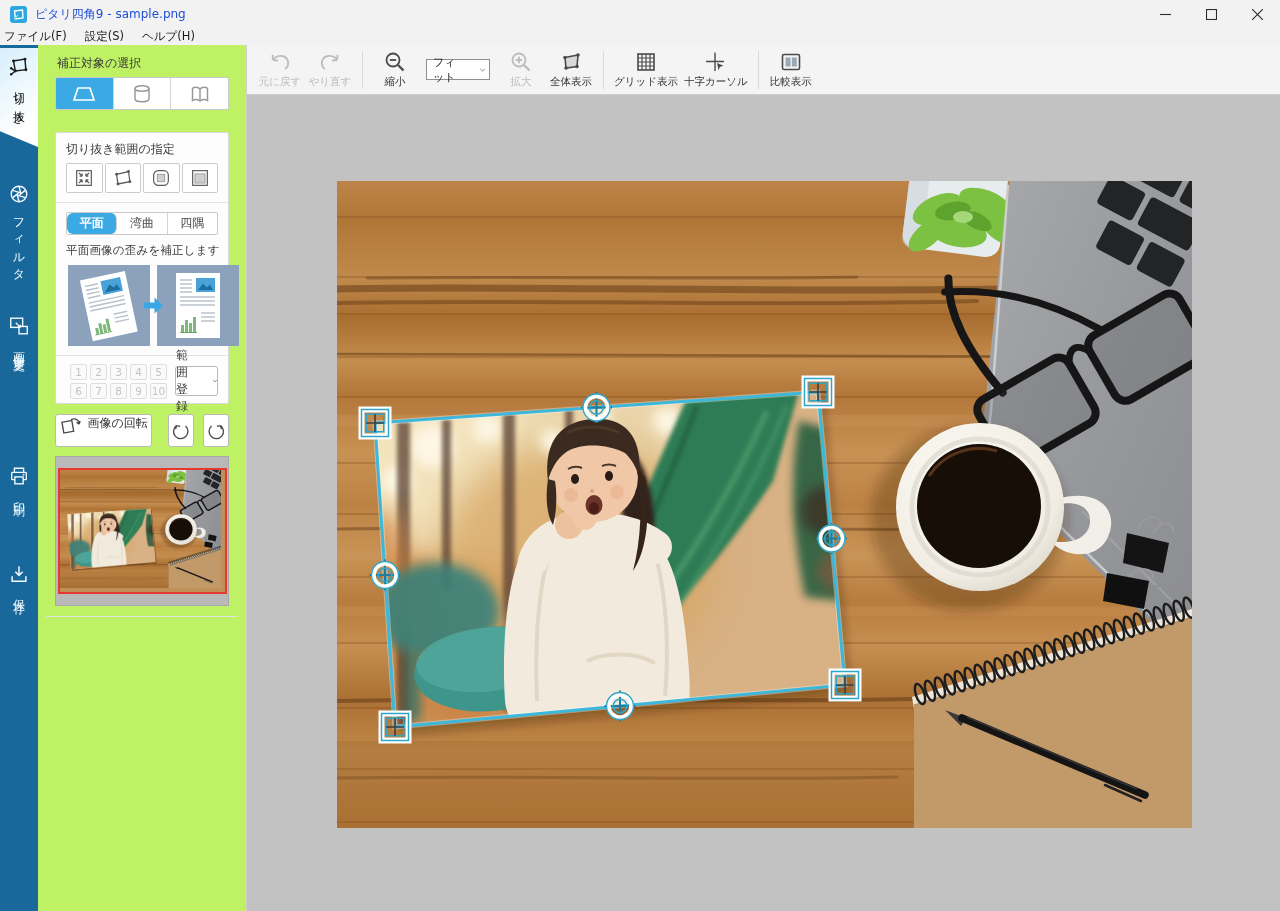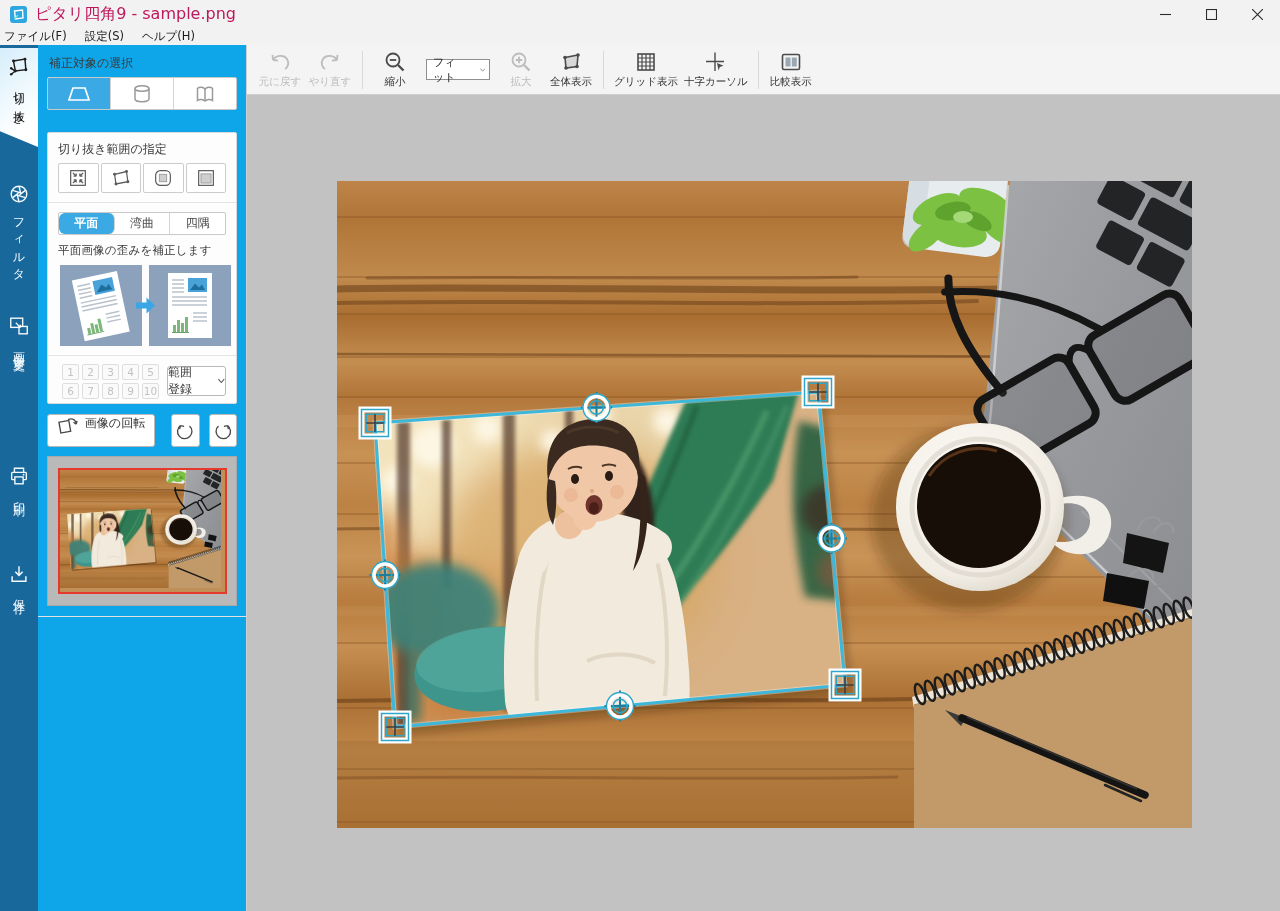--- a/index.html
+++ b/index.html
@@ -1,35 +1,35 @@
 <!DOCTYPE html>
 <html><head>
 <meta charset="utf-8">
 <style>
   html,body{margin:0;padding:0;background:#d4d4d4;font-family:"DejaVu Sans","Liberation Sans",sans-serif;}
   #window{position:relative;width:1280px;height:911px;background:#f2f2f2;overflow:hidden;box-shadow:inset 0 0 0 1px #969696;}
   
   #titlebar{position:absolute;left:0;top:0;width:1280px;height:28px;background:#f2f2f2;display:flex;align-items:center;}
   #app-icon{width:17px;height:17px;margin:0 8px 0 10px;}
-  #title-text{font-size:16px;color:#be185d;}
+  #title-text{font-size:12px;color:#1d4ed8;}
   #win-controls{margin-left:auto;display:flex;height:28px;}
   .win-btn{width:46px;height:28px;display:flex;align-items:center;justify-content:center;color:#2b2b2b;}
   .win-btn svg{display:block;}
   
   #menubar{position:absolute;left:0;top:28px;width:1280px;height:17px;background:#f2f2f2;display:flex;align-items:center;border-bottom:1px solid #e6e6e6;}
   .menu-item{font-size:11.5px;color:#1b1b1b;padding:0 9px;height:17px;display:flex;align-items:center;}
   .menu-item:first-child{padding-left:4px;}
   
   #sidebar{position:absolute;left:0;top:45px;width:38px;height:866px;background:#19689c;}
   .sb-item{position:absolute;left:0;width:38px;display:flex;flex-direction:column;align-items:center;color:#f4fafd;cursor:pointer;}
   .sb-item .sb-icon{width:22px;height:22px;margin-bottom:5px;flex:none;}
   .sb-label{writing-mode:vertical-rl;text-orientation:upright;font-size:12px;letter-spacing:3px;line-height:1;}
   .sb-item.active{background:linear-gradient(140deg,#d6eefb 0%,#ffffff 75%);color:#1d1d1d;clip-path:polygon(0 0,100% 0,100% 100%,0 84%);padding-top:7px;}
   
-  #panel{position:absolute;left:38px;top:45px;width:209px;height:866px;background:#0ea5e9;border-right:1px solid #cfcfcf;box-sizing:border-box;padding:0 9px;}
+  #panel{position:absolute;left:38px;top:45px;width:209px;height:866px;background:#bef264;border-right:1px solid #cfcfcf;box-sizing:border-box;padding:0 17px;}
   .p-label{font-size:12px;color:#3a3a3a;margin:10px 0 0 2px;}
   .segmented{margin-top:5px;height:31px;display:flex;border:1px solid #c9c9c9;border-radius:2px;overflow:hidden;background:#fff;}
   .seg-cell{flex:1;display:flex;align-items:center;justify-content:center;border-right:1px solid #d4d4d4;color:#8b8b8b;cursor:pointer;}
   .seg-cell:last-child{border-right:none;}
   .seg-cell.active{background:#3aa9e4;color:#fff;}
   .groupbox{margin-top:22px;border:1px solid #dadada;border-radius:2px;background:#fdfdfd;height:272px;box-sizing:border-box;}
   .g-label{font-size:12px;color:#3a3a3a;margin:8px 0 0 10px;}
   .range-btns{display:flex;gap:2px;margin:5px 10px 0 10px;}
   .range-btn{width:44px;height:28px;border:1px solid #cccccc;border-radius:2px;background:#fff;display:flex;align-items:center;justify-content:center;cursor:pointer;}
   .g-sep{border:none;border-top:1px solid #e4e4e4;margin:9px 0 0 0;}

